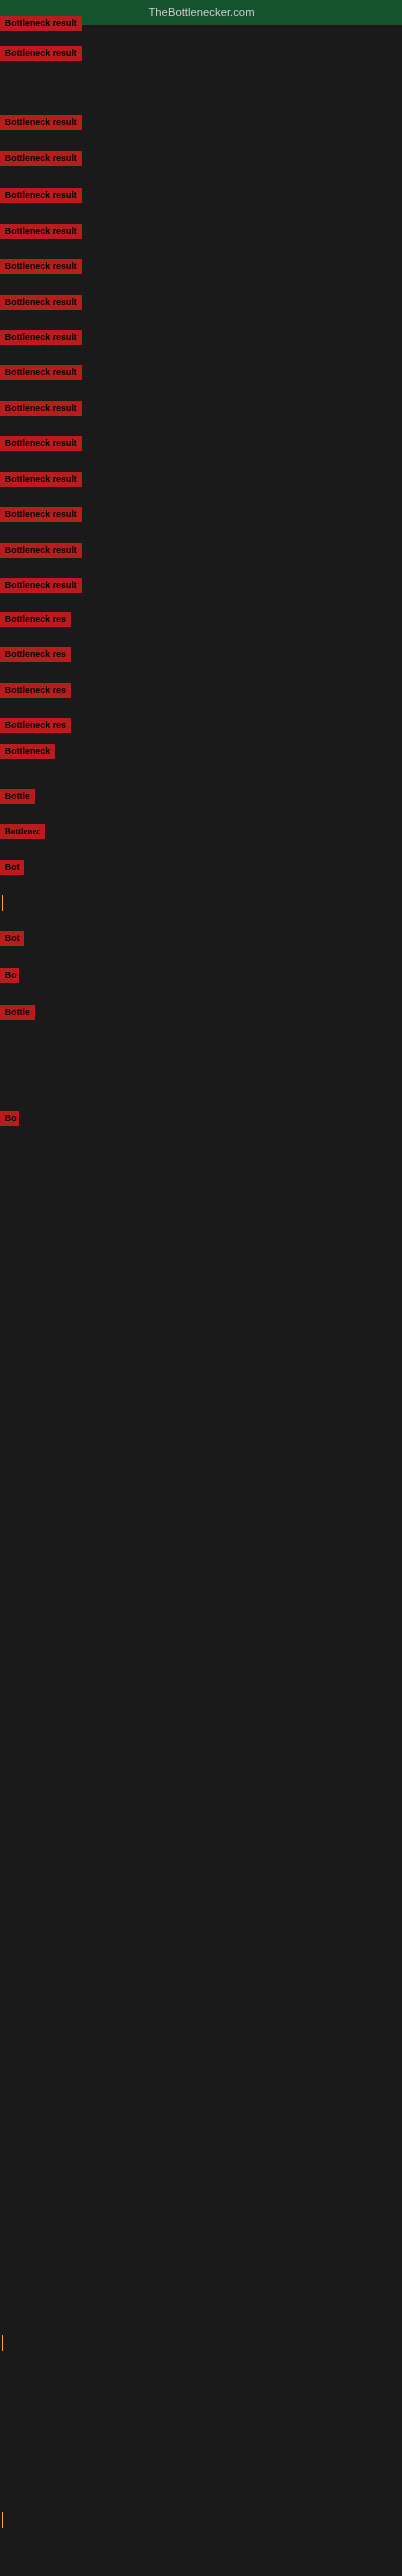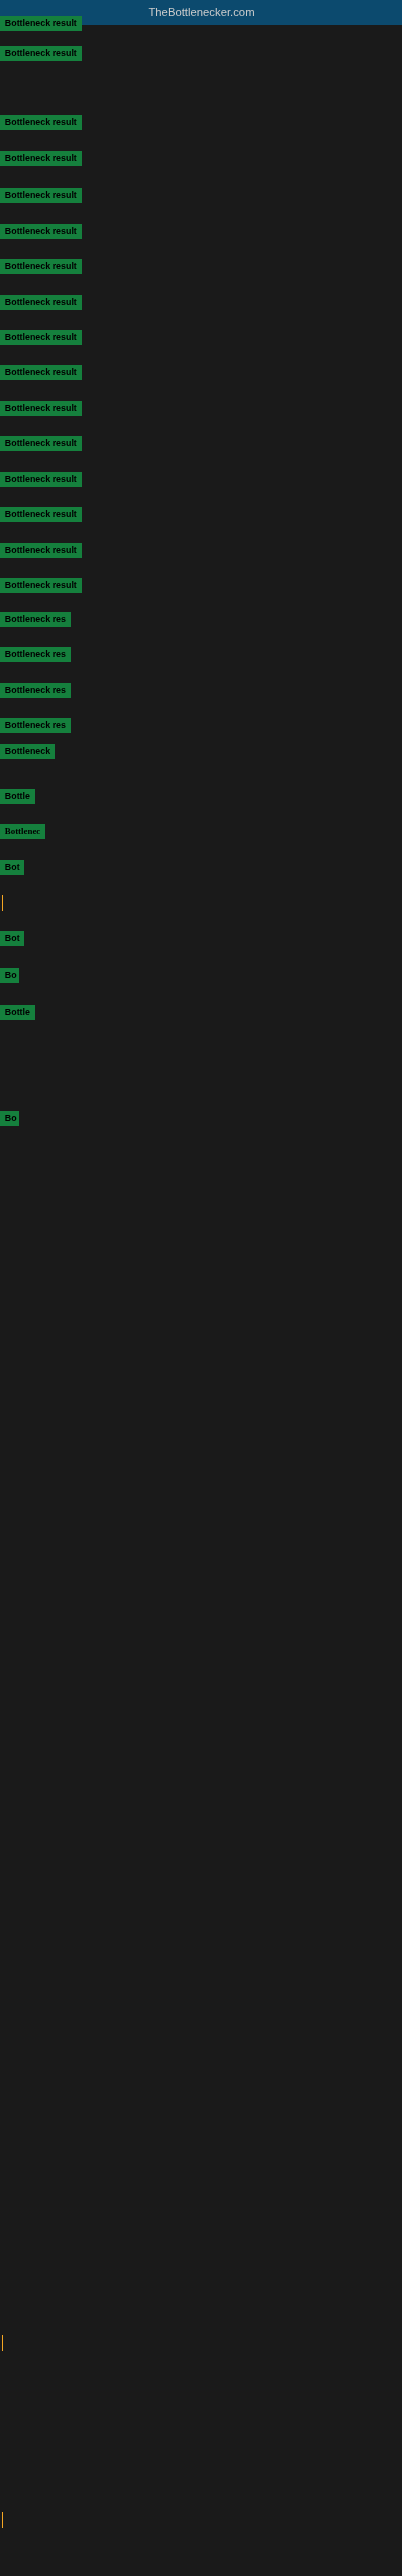--- a/index.html
+++ b/index.html
@@ -14,25 +14,25 @@
       min-height: 2576px;
       font-family: Arial, sans-serif;
       position: relative;
     }
 
     .site-title {
       text-align: center;
       color: #cccccc;
       font-size: 11.3px;
       padding: 6.4px 0;
-      background-color: #0c4a6e;
+      background-color: #14532d;
     }
 
     .bottleneck-badge {
-      background-color: #15803d;
+      background-color: #b91c1c;
       color: #000000;
       font-size: 8.9px;
       font-weight: bold;
       padding: 2.4px 4.8px;
       display: inline-block;
       white-space: nowrap;
       overflow: hidden;
     }
 
     .badge-row {

